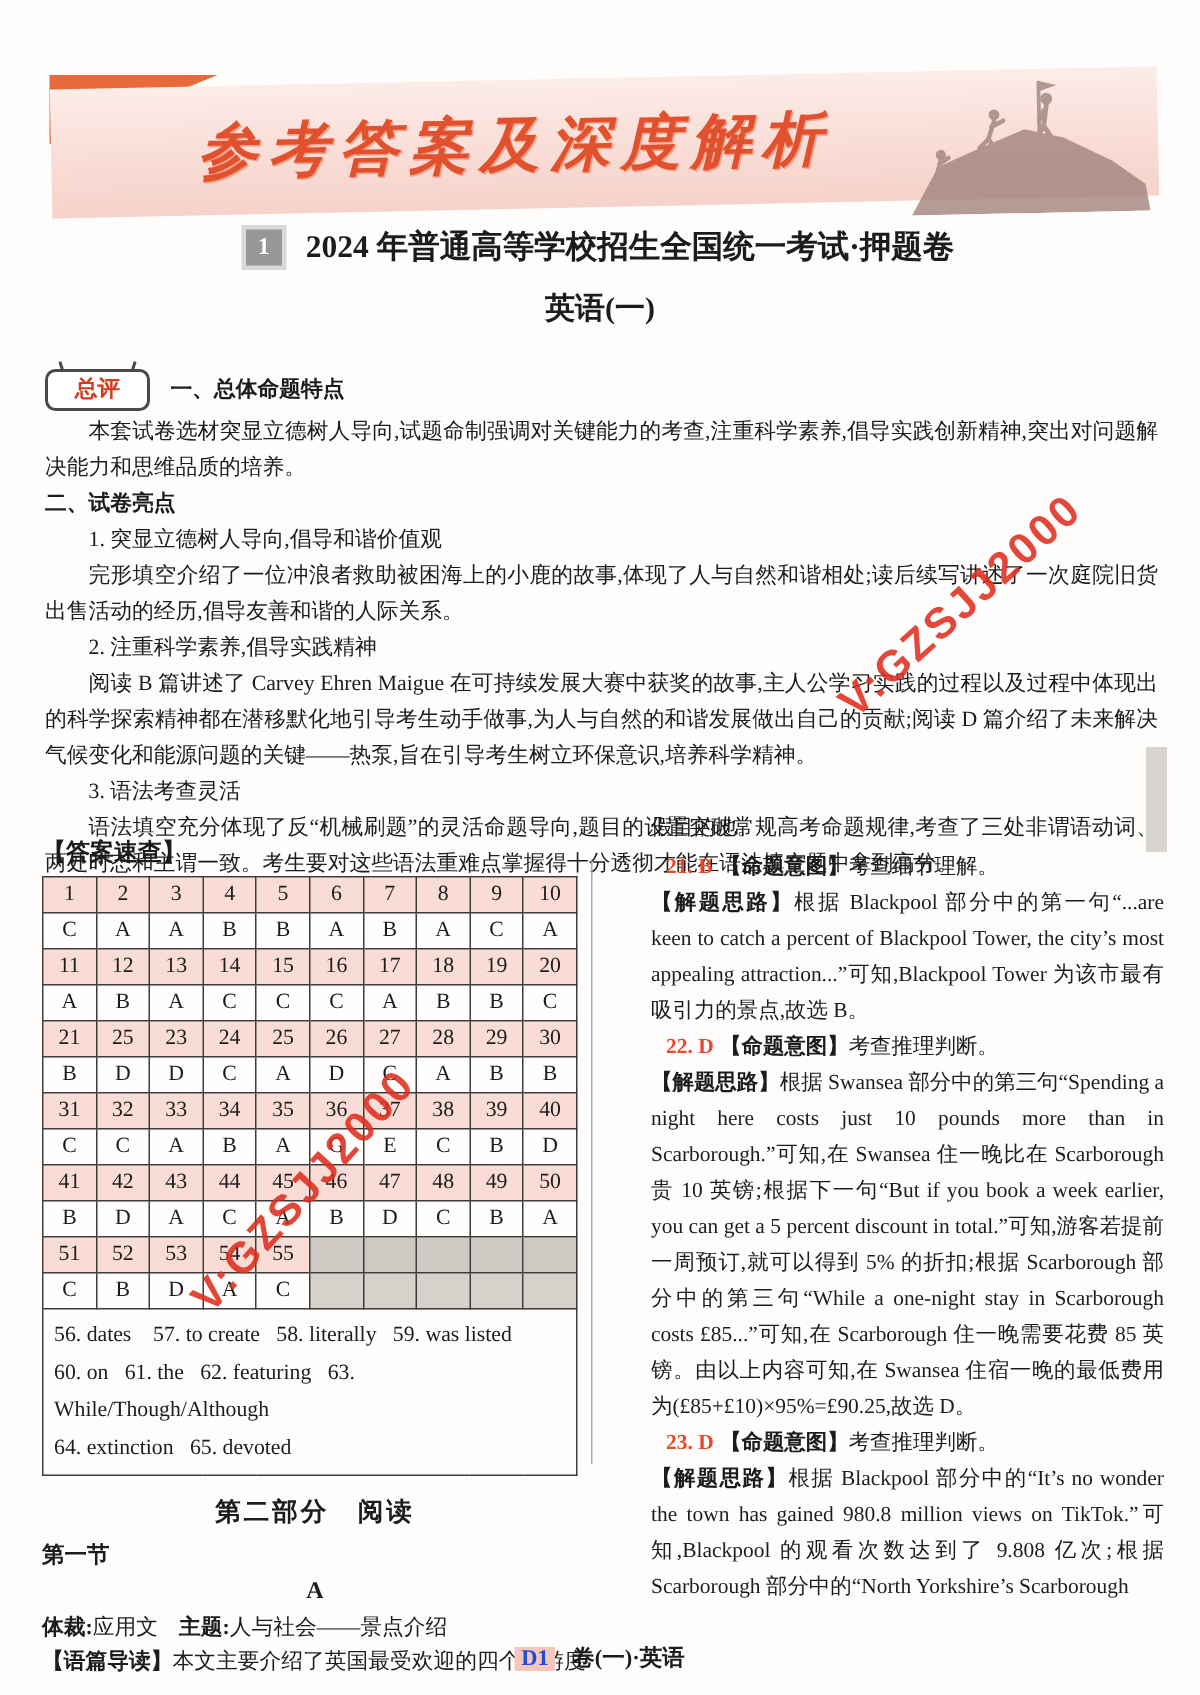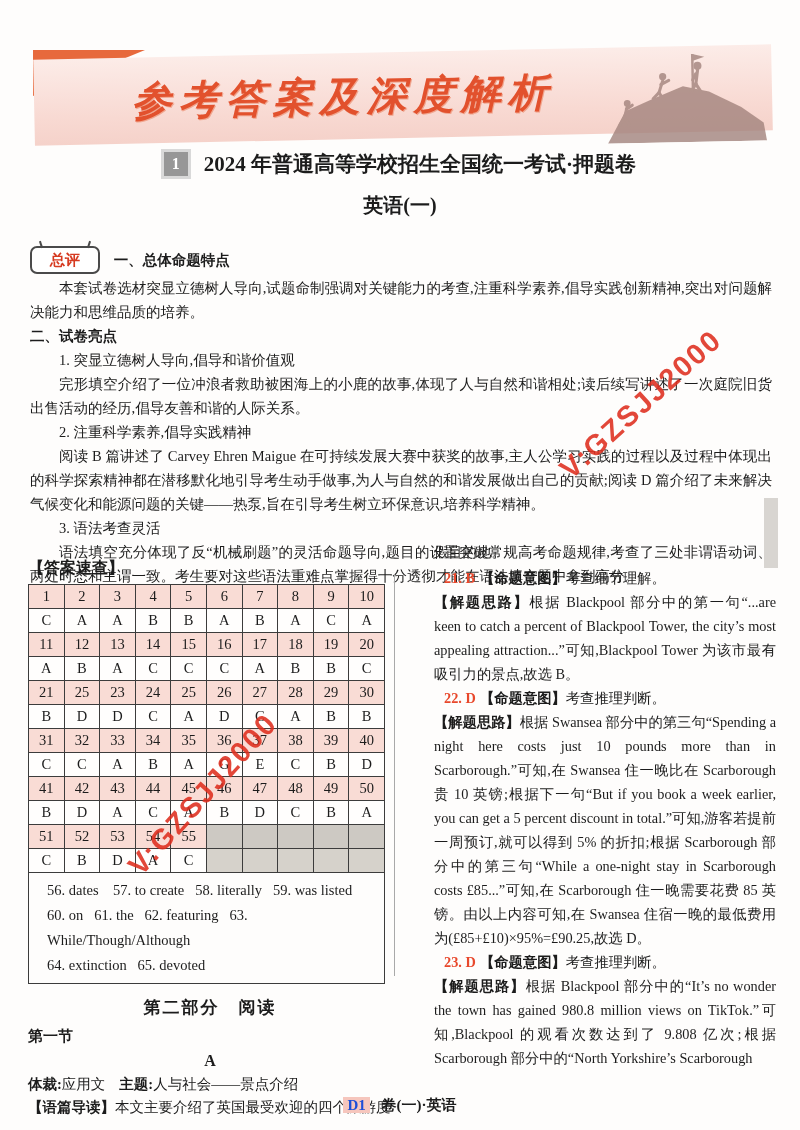--- a/index.html
+++ b/index.html
@@ -46,21 +46,21 @@
     font-size:14.3px; line-height:24px; text-align:justify; }
 
   .qt-title { font-size:16px; font-weight:bold; margin-bottom:5px; }
   .ans-table { border-collapse:collapse; width:357px; table-layout:fixed; }
   .ans-table td { border:1px solid #3c3c3c; text-align:center; height:24px;
     font-size:14.5px; padding:0; }
   .ans-table .num-row td { background:#f9dcd5; }
   .ans-table .ans-row td { background:#fffefd; }
   .ans-table td.empty-cell { background:#cdc9c3 !important; }
   .ans-table .ans-row td.empty-cell { background:#d6d2cb !important; }
-  .ans-table .text-cell { text-align:left; padding:5px 18px; line-height:25px;
+  .ans-table .text-cell { text-align:left; padding:5px 7px; line-height:25px;
     font-size:14.5px; white-space:pre-wrap; height:auto; }
 
   .part-title { margin-top:12px; text-align:center; font-size:17px; font-weight:bold; letter-spacing:2px; }
   .sec1 { margin-top:8px; font-size:15px; font-weight:bold; }
   .passage-label { margin-top:6px; text-align:center; font-size:16px; font-weight:bold; }
   .genre-line { margin-top:5px; font-size:14.5px; }
   .genre-line b { font-weight:bold; }
   .genre-gap { display:inline-block; width:14px; }
   .intro-line { margin-top:4px; font-size:14.5px; }
 

